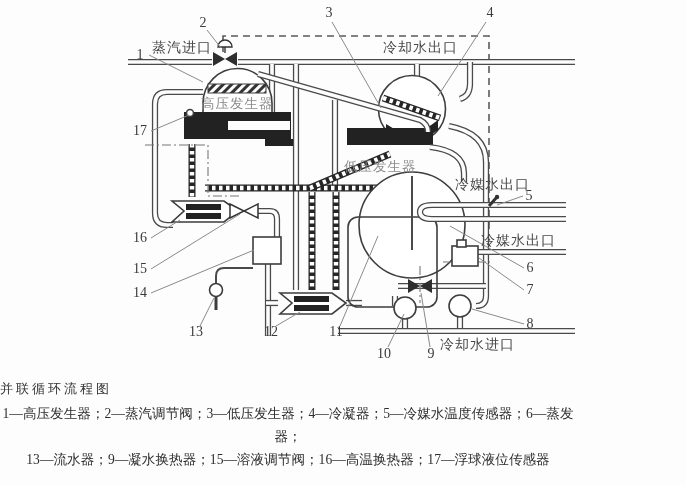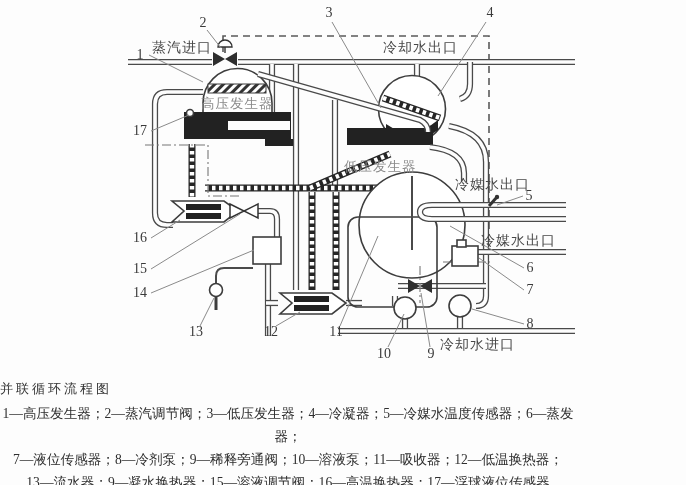--- a/index.html
+++ b/index.html
@@ -227,17 +227,16 @@
     <text class="lbl" x="455" y="189">冷媒水出口</text>
     <text class="lbl" x="481" y="245">冷媒水出口</text>
     <text class="lbl" x="440" y="349">冷却水进口</text>
   </g>
 </svg>
 
 <div class="caption">并联循环流程图</div>
 
 <div class="legend">
   <div>1—高压发生器；2—蒸汽调节阀；3—低压发生器；4—冷凝器；5—冷媒水温度传感器；6—蒸发器；</div>
-  <div>7—液位传感器；8—冷剂泵；9—稀释旁通阀；10—溶液泵；11—吸收器；12—低温换热器；</div>
   <div>13—流水器；9—凝水换热器；15—溶液调节阀；16—高温换热器；17—浮球液位传感器</div>
 </div>
 
 </div>
 
 </body></html>

